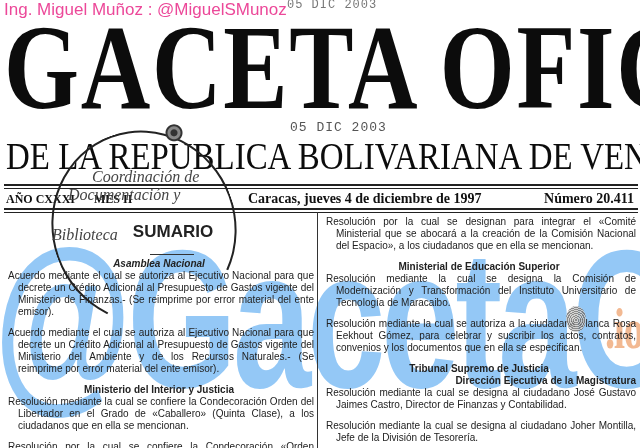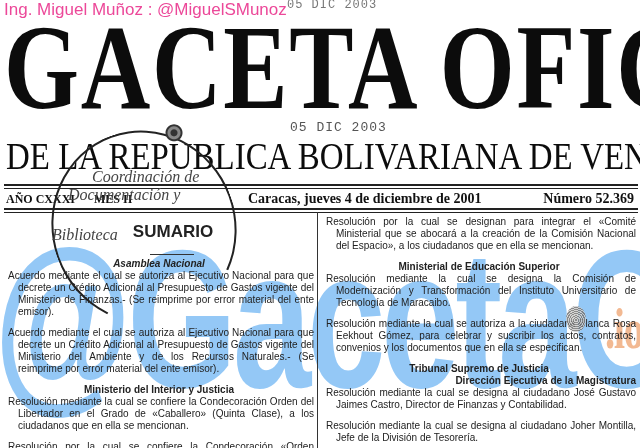--- a/index.html
+++ b/index.html
@@ -120,22 +120,22 @@
   <div class="date-stamp-top">05 DIC 2003</div>
 
   <div class="masthead">GACETA OFICIAL</div>
   <div class="date-stamp-mid">05 DIC 2003</div>
   <div class="subtitle">DE LA REPUBLICA BOLIVARIANA DE VENEZUELA</div>
 
   <div class="rule double" style="top:184px;"></div>
   <div class="info-bar">
     <span class="year">AÑO CXXXI</span>
     <span class="month">MES II</span>
-    <span class="city-date">Caracas, jueves 4 de diciembre de 2001</span>
-    <span class="number">Número 52.369</span>
+    <span class="city-date">Caracas, jueves 4 de diciembre de 1997</span>
+    <span class="number">Número 20.411</span>
   </div>
   <div class="rule double" style="top:208px;"></div>
 
   <div class="seal"></div>
   <div class="seal-emblem"></div>
   <div class="seal-text" style="left:92px; top:168px;">Coordinación de</div>
   <div class="seal-text" style="left:68px; top:186px;">Documentación y</div>
   <div class="seal-text" style="left:52px; top:202px;margin-top:24px;">Biblioteca</div>
 
   <div class="col-divider"></div>

